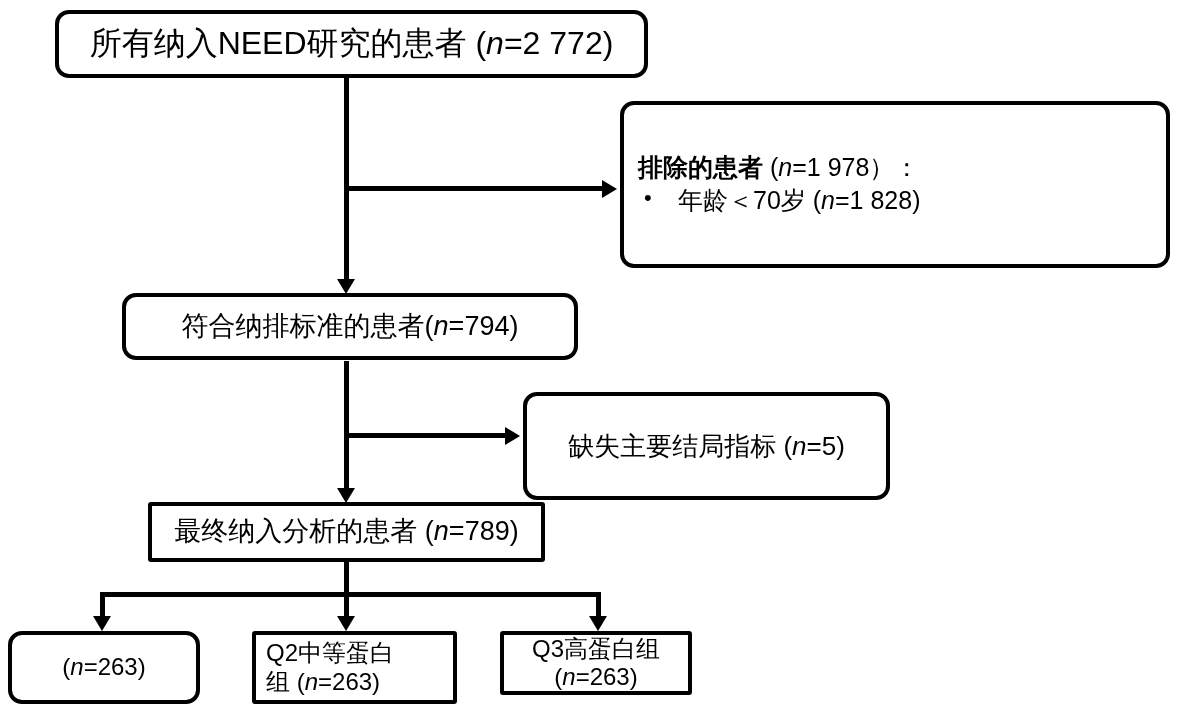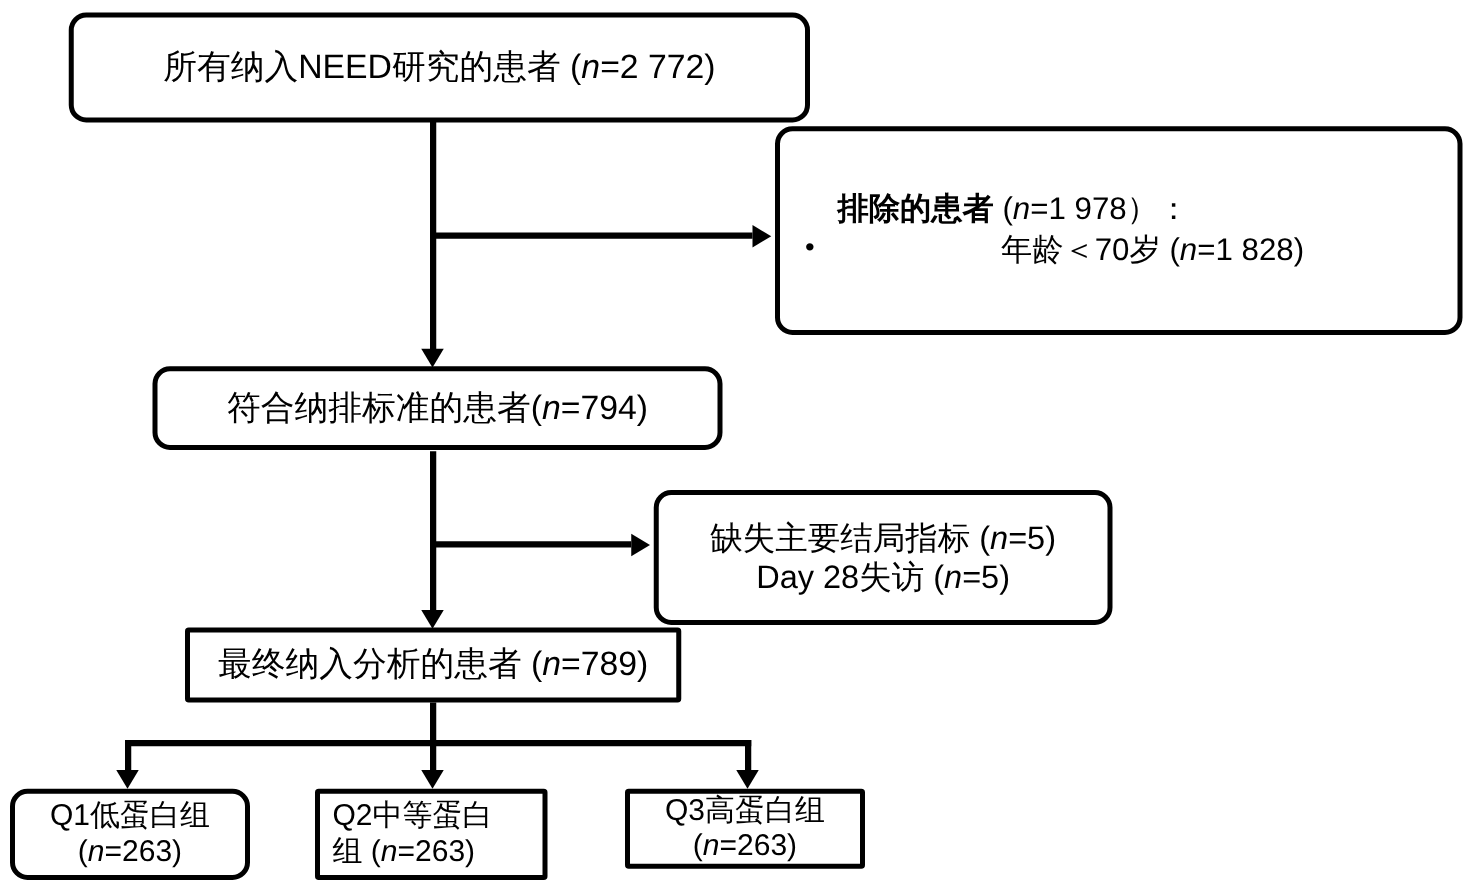--- a/index.html
+++ b/index.html
@@ -33,33 +33,33 @@
   .node.sharp   { border-radius: 3px; }
   .node .line {
     line-height: 1.18;
     white-space: nowrap;
   }
   .center  { text-align: center; }
   .leftal  { text-align: left; }
 
   
   #node-enrolled {
-    left: 55px; top: 10px; width: 593px; height: 88px;
-    font-size: 27px;
+    left: 55px; top: 10px; width: 593px; height: 68px;
+    font-size: 32px;
     align-items: center;
   }
   #node-excluded {
     left: 620px; top: 101px; width: 550px; height: 167px;
     font-size: 25px;
     padding: 8px 0 8px 14px;
     justify-content: center;
   }
-  #node-excluded .head { font-weight: bold; margin-bottom: 2px; margin-left: 32px; }
+  #node-excluded .head { font-weight: bold; margin-bottom: 2px; }
   #node-excluded ul {
-    margin: 0; padding: 0; list-style: none; text-align: center;
+    margin: 0; padding: 0; list-style: none;
   }
   #node-excluded li {
     position: relative;
     padding-left: 40px;
     line-height: 1.26;
     white-space: nowrap;
   }
   #node-excluded li::before {
     content: "\2022";
     position: absolute;
@@ -80,21 +80,21 @@
     left: 148px; top: 502px; width: 397px; height: 60px;
     font-size: 27px;
     align-items: center;
   }
   #node-q1 {
     left: 8px; top: 631px; width: 192px; height: 73px;
     font-size: 24px;
     align-items: center;
   }
   #node-q2 {
-    left: 252px; top: 631px; width: 186px; height: 73px;
+    left: 252px; top: 631px; width: 205px; height: 73px;
     font-size: 24px;
     padding-left: 10px;
     align-items: flex-start;
   }
   #node-q3 {
     left: 500px; top: 631px; width: 192px; height: 64px;
     font-size: 24px;
     align-items: center;
   }
 
@@ -161,29 +161,27 @@
       <li><span>年龄＜70岁 (</span><span class="ital">n</span><span>=1 828)</span></li>
     </ul>
   </div>
 
   <div class="node rounded" id="node-eligible">
     <div class="line center"><span>符合纳排标准的患者(</span><span class="ital">n</span><span>=794)</span></div>
   </div>
 
   <div class="node rounded" id="node-missing">
     <div class="line center"><span>缺失主要结局指标 (</span><span class="ital">n</span><span>=5)</span></div>
-    <div class="line center"><span>Day 28失访 (</span><span class="ital">n</span><span>=5)</span></div>
   </div>
 
   <div class="node sharp" id="node-analysed">
     <div class="line center"><span>最终纳入分析的患者 (</span><span class="ital">n</span><span>=789)</span></div>
   </div>
 
   <div class="node rounded" id="node-q1">
-    <div class="line center">Q1低蛋白组</div>
     <div class="line center"><span>(</span><span class="ital">n</span><span>=263)</span></div>
   </div>
 
   <div class="node sharp" id="node-q2">
     <div class="line leftal">Q2中等蛋白</div>
     <div class="line leftal"><span>组 (</span><span class="ital">n</span><span>=263)</span></div>
   </div>
 
   <div class="node sharp" id="node-q3">
     <div class="line center">Q3高蛋白组</div>

